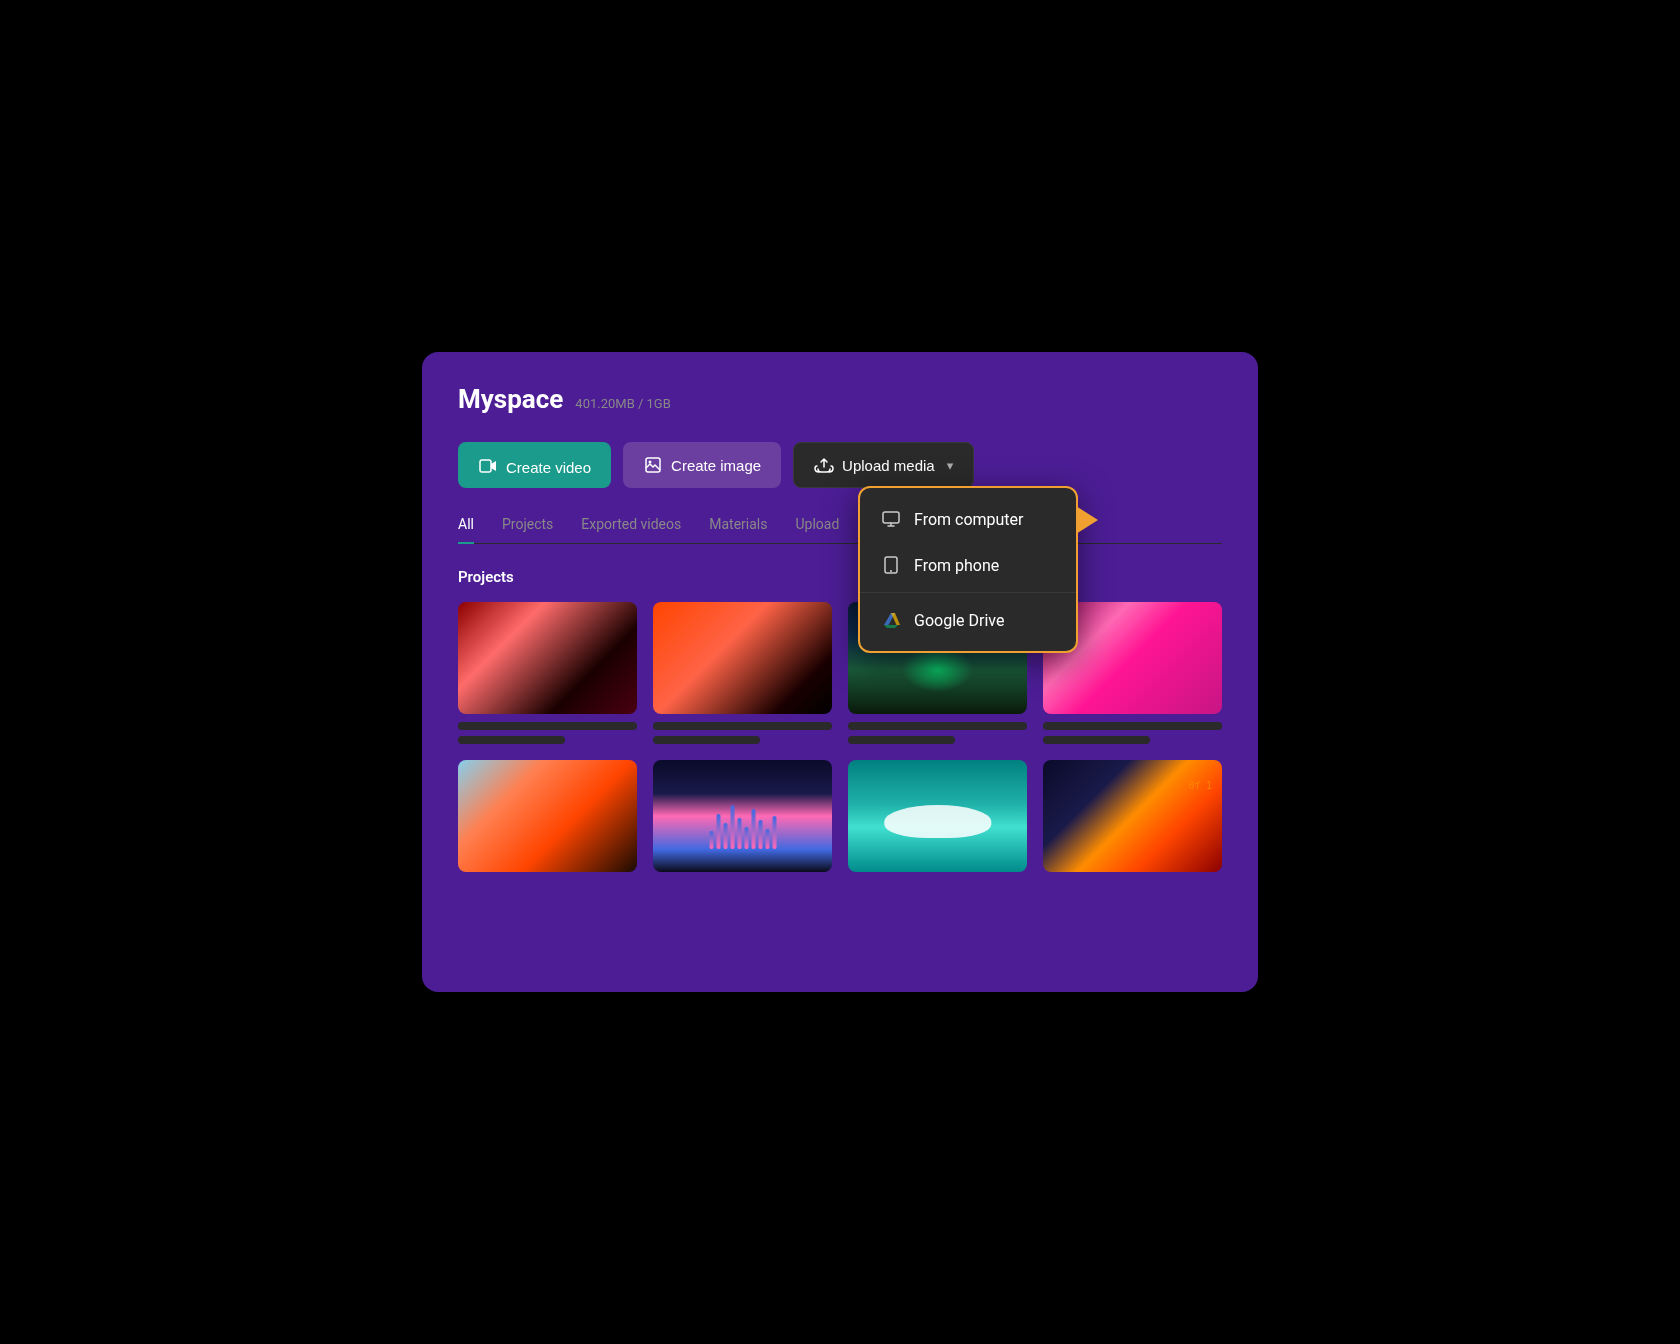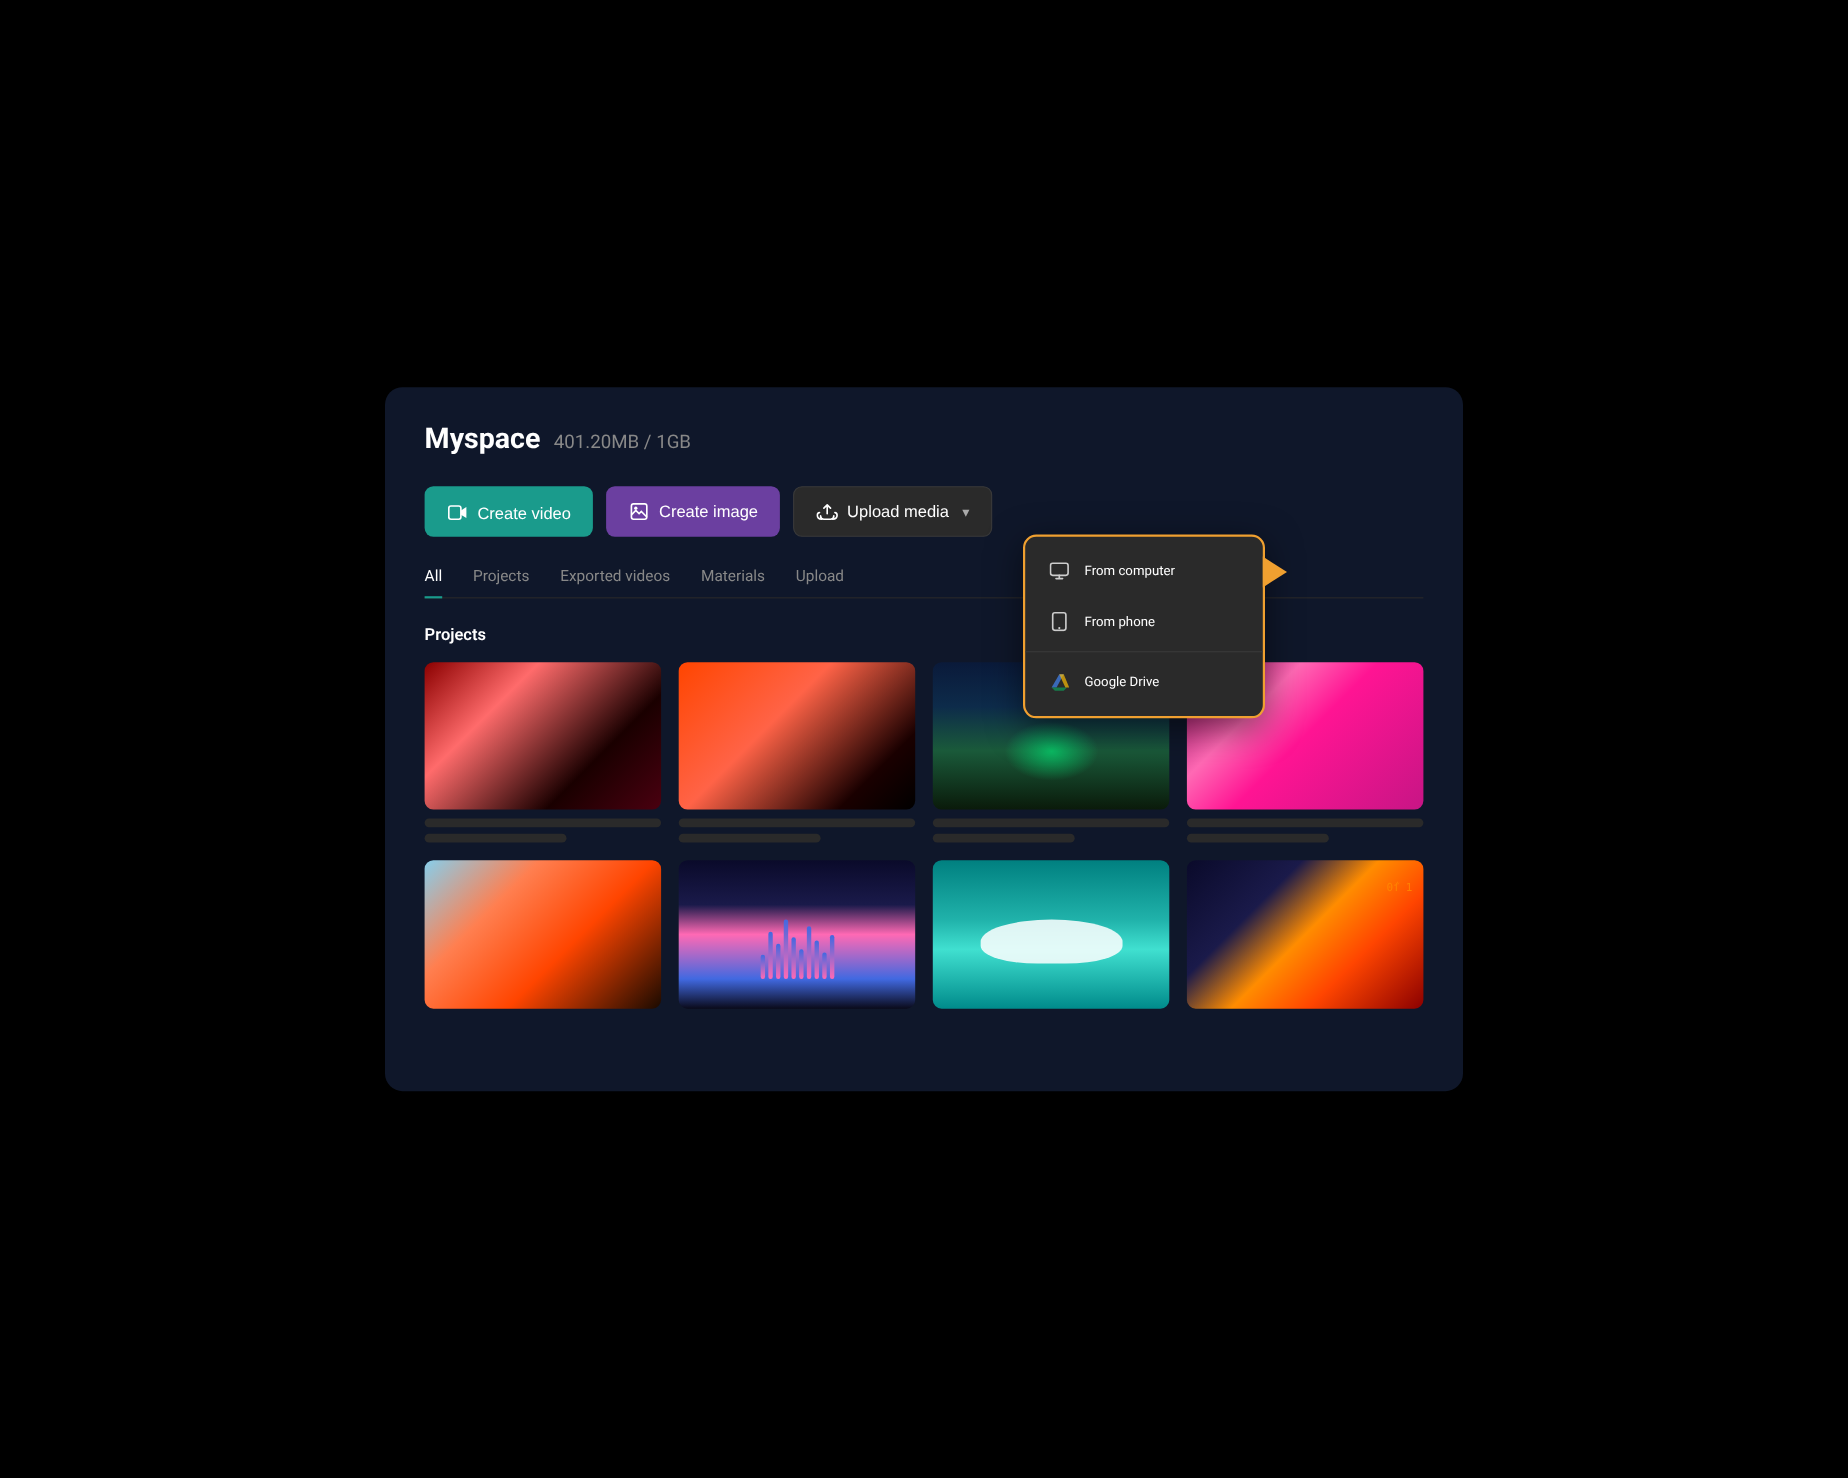--- a/index.html
+++ b/index.html
@@ -7,43 +7,43 @@
     body {
       background: #000;
       display: flex;
       align-items: center;
       justify-content: center;
       min-height: 100vh;
       font-family: -apple-system, BlinkMacSystemFont, 'Segoe UI', Roboto, sans-serif;
     }
 
     .app-window {
-      background: #0f172a;
+      background: #4c1d95;
       border-radius: 16px;
-      width: 980px;
+      width: 836px;
       min-height: 640px;
       padding: 32px 36px;
       position: relative;
     }
 
     .header {
       display: flex;
       align-items: baseline;
       gap: 12px;
       margin-bottom: 28px;
     }
 
     .title {
       font-size: 26px;
       font-weight: 700;
       color: #fff;
     }
 
     .storage-info {
-      font-size: 17px;
+      font-size: 13px;
       color: #888;
     }
 
     .action-bar {
       display: flex;
       gap: 12px;
       margin-bottom: 28px;
     }
 
     .btn {
@@ -206,21 +206,21 @@
       border: 2px solid #f0a030;
       box-shadow: 0 8px 32px rgba(0,0,0,0.5);
     }
 
     .dropdown-item {
       display: flex;
       align-items: center;
       gap: 12px;
       padding: 12px 20px;
       cursor: pointer;
-      font-size: 12px;
+      font-size: 16px;
       color: #fff;
       position: relative;
     }
 
     .dropdown-item .item-icon {
       width: 22px;
       height: 22px;
       display: inline-flex;
       align-items: center;
       justify-content: center;

